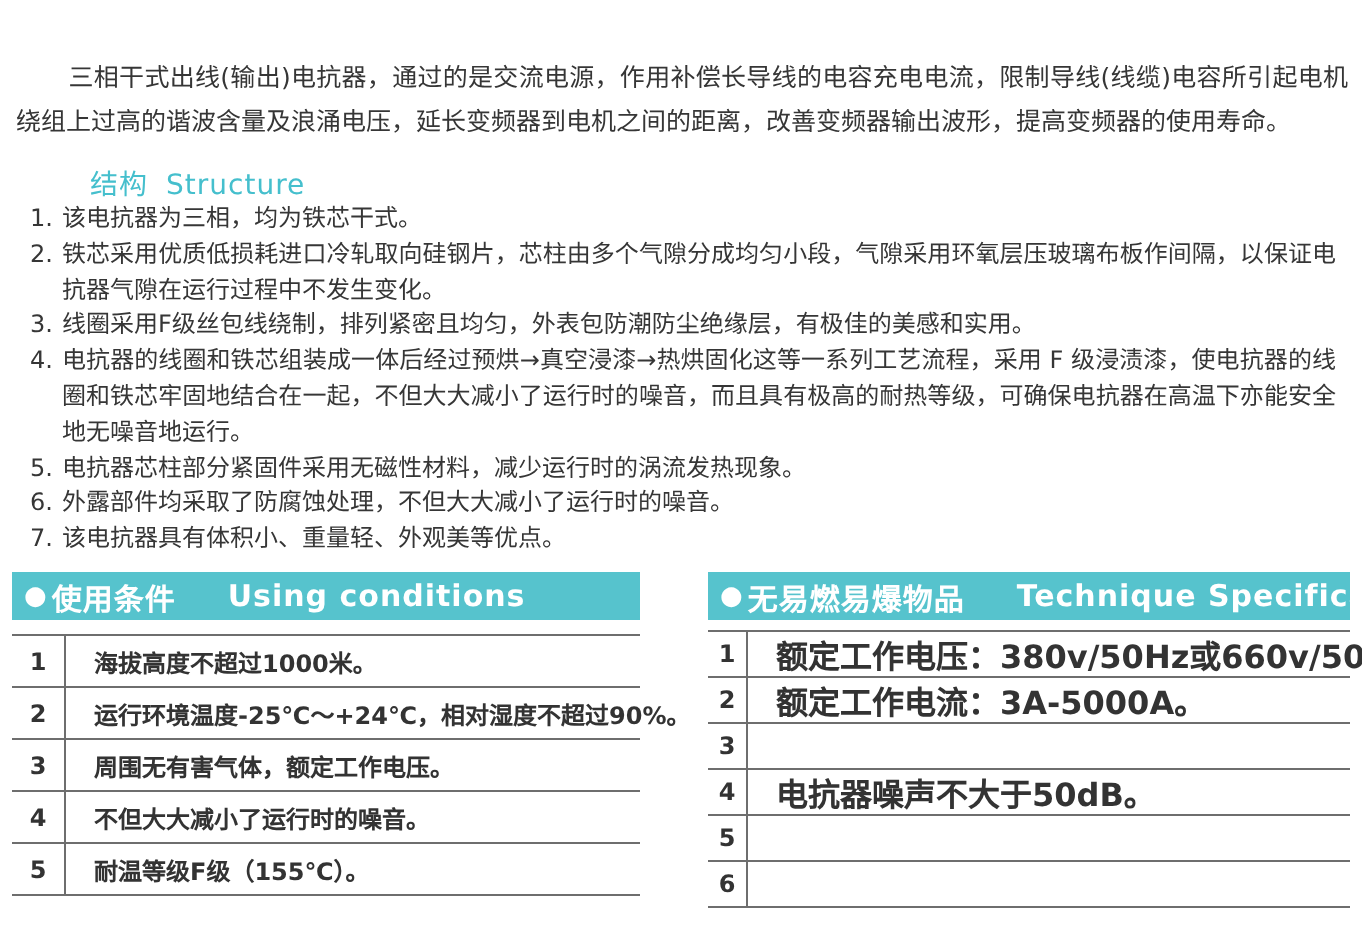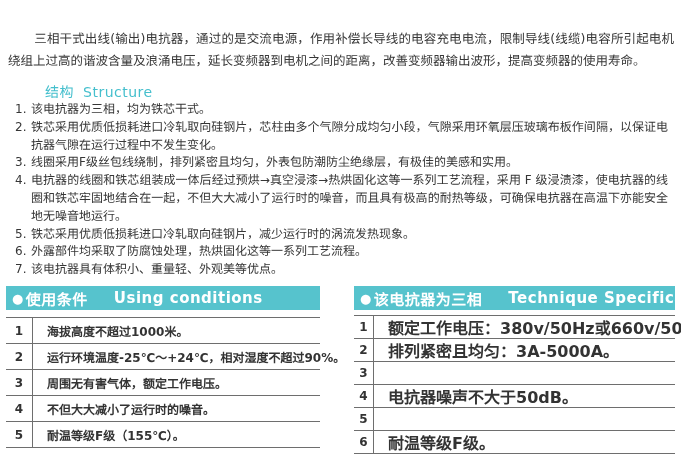--- a/index.html
+++ b/index.html
@@ -100,25 +100,25 @@
     <div class="li">
       <span class="li-num">3.</span>
       <span class="li-text">线圈采用F级丝包线绕制，排列紧密且均匀，外表包防潮防尘绝缘层，有极佳的美感和实用。</span>
     </div>
     <div class="li">
       <span class="li-num">4.</span>
       <span class="li-text">电抗器的线圈和铁芯组装成一体后经过预烘→真空浸漆→热烘固化这等一系列工艺流程，采用 F 级浸渍漆，使电抗器的线圈和铁芯牢固地结合在一起，不但大大减小了运行时的噪音，而且具有极高的耐热等级，可确保电抗器在高温下亦能安全地无噪音地运行。</span>
     </div>
     <div class="li">
       <span class="li-num">5.</span>
-      <span class="li-text">铁芯采用优质低损耗进口冷轧取向硅钢片，减少运行时的涡流发热现象。</span>
+      <span class="li-text">电抗器芯柱部分紧固件采用无磁性材料，减少运行时的涡流发热现象。</span>
     </div>
     <div class="li">
       <span class="li-num">6.</span>
-      <span class="li-text">外露部件均采取了防腐蚀处理，热烘固化这等一系列工艺流程。</span>
+      <span class="li-text">外露部件均采取了防腐蚀处理，不但大大减小了运行时的噪音。</span>
     </div>
     <div class="li">
       <span class="li-num">7.</span>
       <span class="li-text">该电抗器具有体积小、重量轻、外观美等优点。</span>
     </div>
   </div>
 
   <div class="panel panel-left">
     <div class="panel-header">
       <span class="bullet">●</span>
@@ -145,42 +145,41 @@
       <div class="row">
         <span class="row-num">5</span>
         <span class="row-text">耐温等级F级（155℃）。</span>
       </div>
     </div>
   </div>
 
   <div class="panel panel-right">
     <div class="panel-header">
       <span class="bullet">●</span>
-      <span class="hdr-zh">该电抗器为三相</span>
+      <span class="hdr-zh">无易燃易爆物品</span>
       <span class="hdr-en">Technique Specifications</span>
     </div>
     <div class="cond-table">
       <div class="row">
         <span class="row-num">1</span>
         <span class="row-text">额定工作电压：380v/50Hz或660v/50Hz。</span>
       </div>
       <div class="row">
         <span class="row-num">2</span>
-        <span class="row-text">排列紧密且均匀：3A-5000A。</span>
+        <span class="row-text">额定工作电流：3A-5000A。</span>
       </div>
       <div class="row">
         <span class="row-num">3</span>
       </div>
       <div class="row">
         <span class="row-num">4</span>
         <span class="row-text">电抗器噪声不大于50dB。</span>
       </div>
       <div class="row">
         <span class="row-num">5</span>
       </div>
       <div class="row">
         <span class="row-num">6</span>
-        <span class="row-text">耐温等级F级。</span>
       </div>
     </div>
   </div>
 
 </div>
 
 </body></html>

